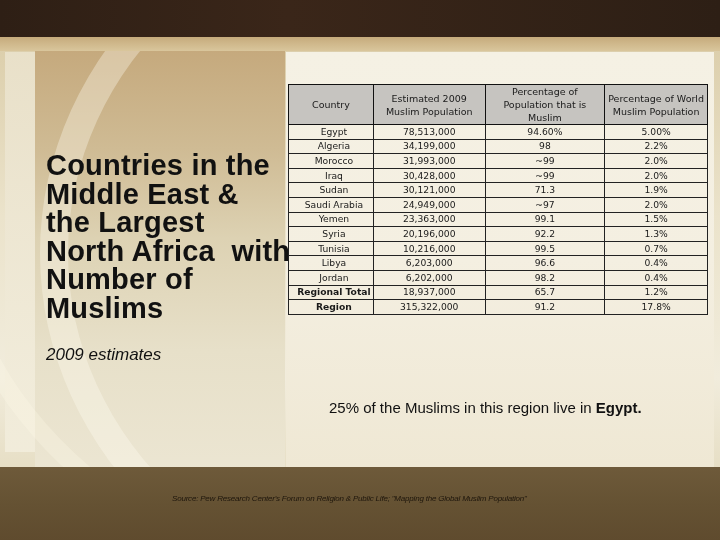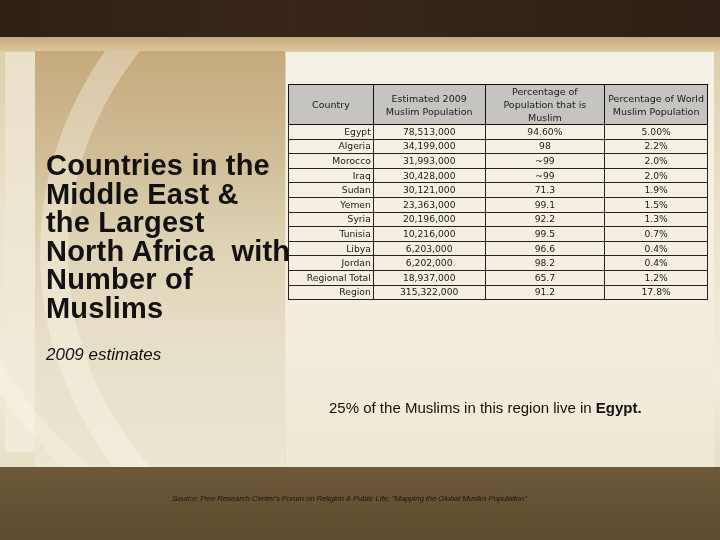--- a/index.html
+++ b/index.html
@@ -40,22 +40,22 @@
   table.data {
     position: absolute; left: 288px; top: 84px; width: 420px;
     border-collapse: collapse; font-family: "DejaVu Sans", sans-serif; font-size: 9.2px; color: #1a1a1a;
   }
   table.data th {
     background: #c6c4c0; font-weight: normal; height: 38px; padding: 0 2px;
     border: 1.5px solid #111; line-height: 13px; font-size: 9.5px;
   }
   table.data td { border: 1px solid #222; height: 13.6px; padding: 0 2px; line-height: 12px; }
   table.data td.c { text-align: center; }
-  table.data td.country { text-align: right; padding-left: 8px; }
-  table.data tr.bold td.country { font-weight: normal; }
+  table.data td.country { text-align: center; padding-left: 8px; }
+  table.data tr.bold td.country { font-weight: bold; }
   col.c0 { width: 85px; } col.c1 { width: 112px; } col.c2 { width: 120px; } col.c3 { width: 103px; }
 </style>
 </head>
 <body>
 
 <div class="slide">
   <div class="left-panel"></div>
   <div class="right-panel"></div>
   <div class="left-strip"></div>
   <div class="arc arc2"></div>
@@ -114,20 +114,26 @@
           <td class="c">~99</td>
           <td class="c">2.0%</td>
         </tr>
         <tr>
           <td class="country">Sudan</td>
           <td class="c">30,121,000</td>
           <td class="c">71.3</td>
           <td class="c">1.9%</td>
         </tr>
         <tr>
+          <td class="country">Saudi Arabia</td>
+          <td class="c">24,949,000</td>
+          <td class="c">~97</td>
+          <td class="c">2.0%</td>
+        </tr>
+        <tr>
           <td class="country">Yemen</td>
           <td class="c">23,363,000</td>
           <td class="c">99.1</td>
           <td class="c">1.5%</td>
         </tr>
         <tr>
           <td class="country">Syria</td>
           <td class="c">20,196,000</td>
           <td class="c">92.2</td>
           <td class="c">1.3%</td>

